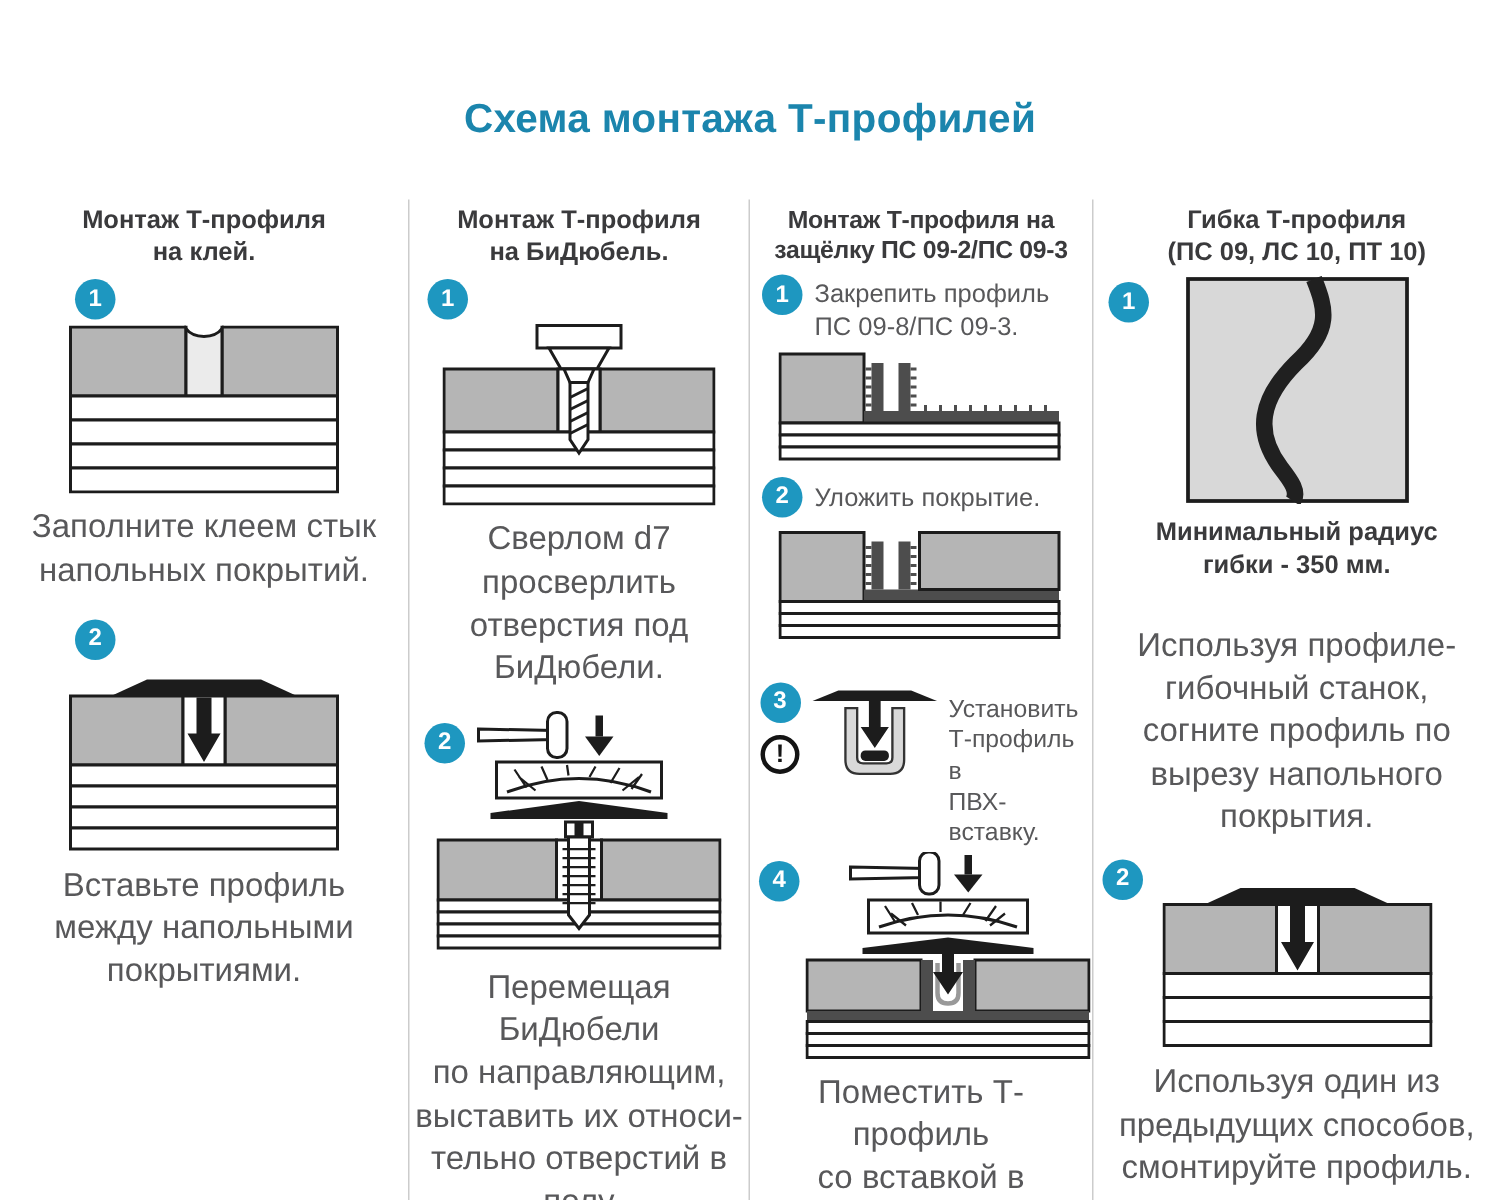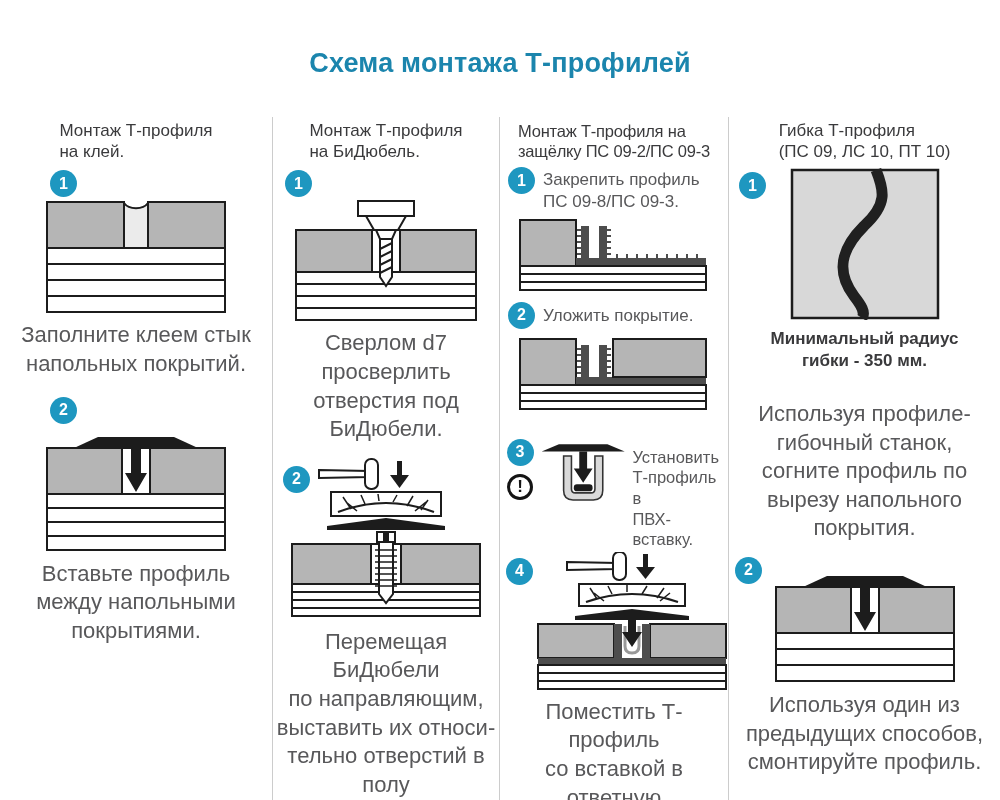--- a/index.html
+++ b/index.html
@@ -1,26 +1,26 @@
 <!DOCTYPE html>
 <html style="--accent: #1e97c0; --title-color: #1b85ad; --heading-color: #3a3a3c; --body-color: #58585a;"><head>
 <meta charset="utf-8">
 <style>
   *{margin:0;padding:0;box-sizing:border-box}
   html,body{background:#fff}
   body{width:1000px;height:800px;font-family:"Liberation Sans",sans-serif;overflow:hidden}
-  .page{width:1000px;height:800px;padding-top:48px}
+  .page{width:1000px;height:800px;padding-top:64px}
   .title{text-align:center;font-size:27px;font-weight:bold;color:var(--title-color,#1b85ad);letter-spacing:.2px}
   .columns{display:flex;margin-top:38px;align-items:stretch}
   .col{display:flex;flex-direction:column;align-items:center;padding-top:4px}
   .col-1{width:273px;border-right:1px solid #cccccc}
   .col-2{width:227px;border-right:1px solid #cccccc}
   .col-3{width:229px;border-right:1px solid #cccccc}
   .col-4{width:271px}
-  .col-header{font-size:17px;font-weight:normal;color:var(--heading-color,#3a3a3c);white-space:pre-line;line-height:1.22}
+  .col-header{font-size:17px;font-weight:bold;color:var(--heading-color,#3a3a3c);text-align:center;white-space:pre-line;line-height:1.22}
   .col-3 .col-header{font-size:16.5px;letter-spacing:-.2px}
   .badge{flex:0 0 auto;width:27px;height:27px;border-radius:50%;background:var(--accent,#1e97c0);color:#fff;font-weight:bold;font-size:16px;display:flex;align-items:center;justify-content:center}
   .self-start{align-self:flex-start}
   .ml-c1{margin-left:50px}.ml-c2{margin-left:12px}
   .caption{font-size:22px;color:var(--body-color,#58585a);text-align:center;white-space:pre-line;line-height:1.3}
   .side-label{font-size:17px;color:var(--body-color,#58585a);text-align:left;white-space:pre-line;line-height:1.25;padding-top:2px}
   .note-bold{font-size:17px;font-weight:bold;color:var(--heading-color,#3a3a3c);text-align:center;white-space:pre-line;line-height:1.28}
   .row{display:flex;width:100%;padding-left:8px}
   .mt2{margin-top:2px}.mt4{margin-top:4px}.mt6{margin-top:6px}.mt8{margin-top:8px}
   .mt10{margin-top:10px}.mt12{margin-top:28px}.mt14{margin-top:14px}.mt16{margin-top:8px}.mt18{margin-top:18px}

